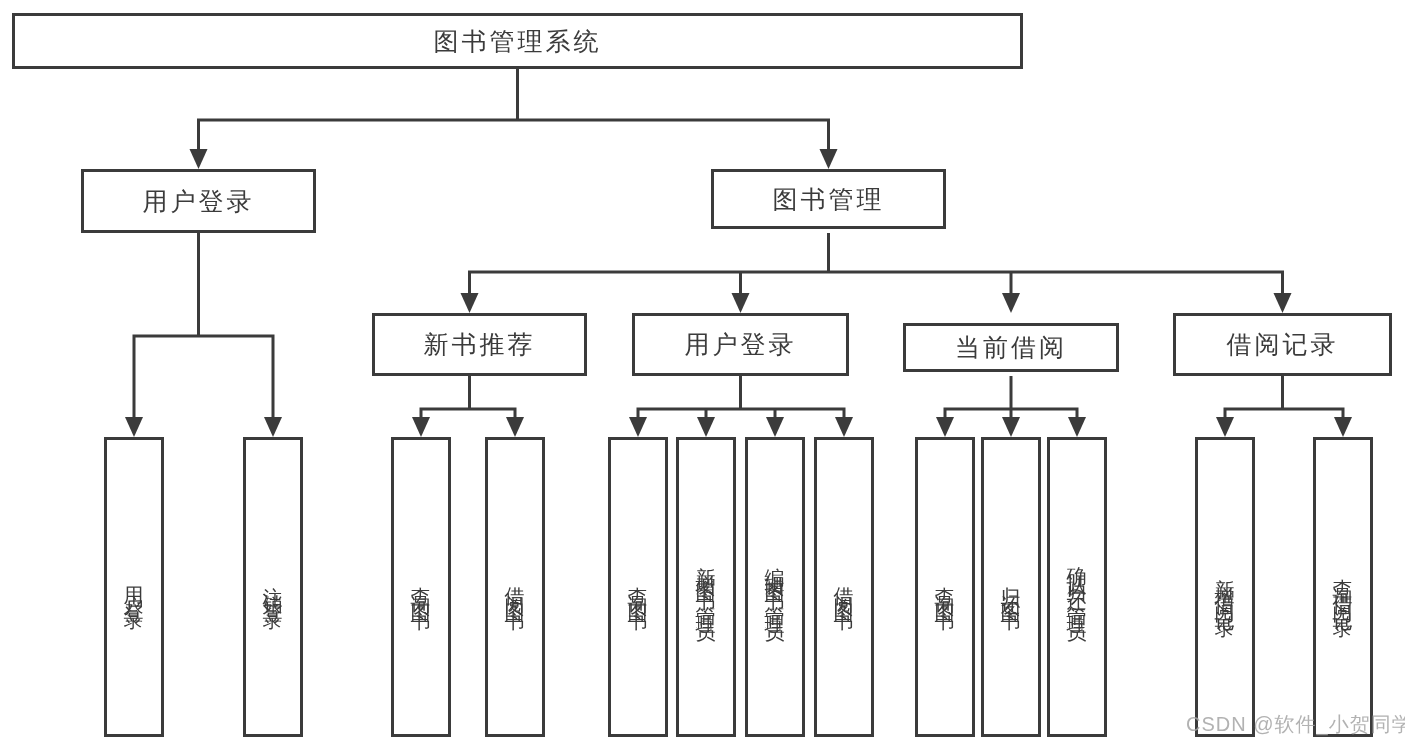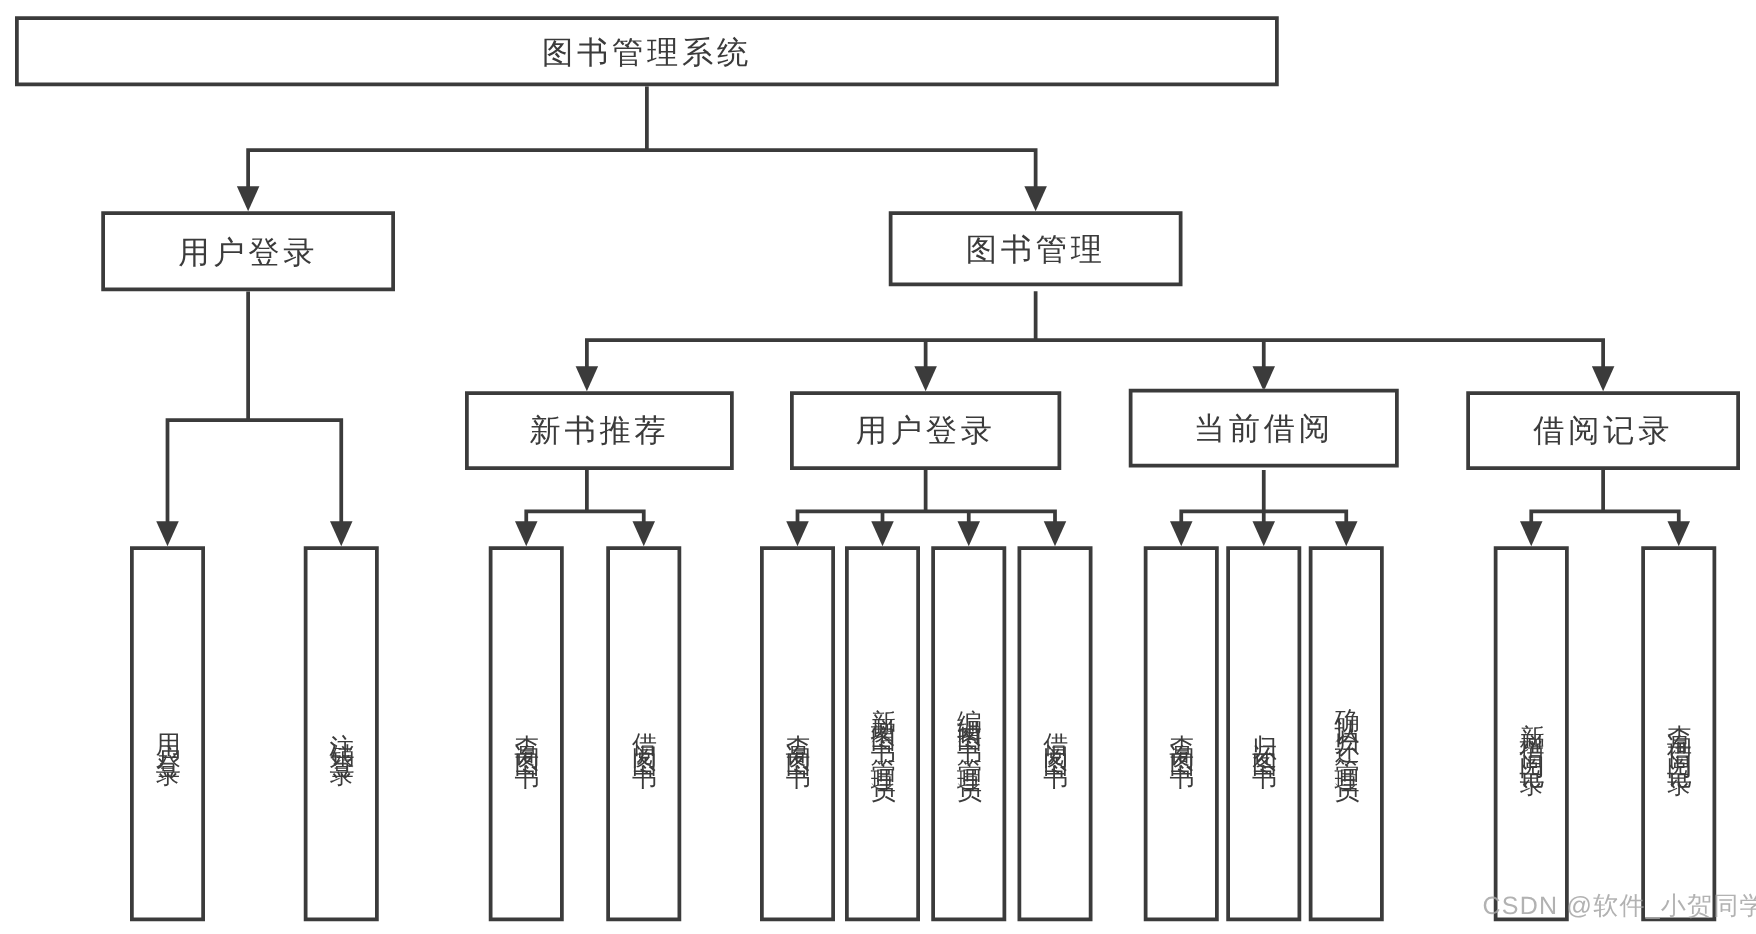--- a/index.html
+++ b/index.html
@@ -42,21 +42,21 @@
     font-size: 20px;
     letter-spacing: 8px;
     line-height: 1;
   }
   
   #node-root            { left: 12px;   top: 13px;  width: 1011px; height: 56px; }
   #node-user-login      { left: 81px;   top: 169px; width: 235px;  height: 64px; }
   #node-book-management { left: 711px;  top: 169px; width: 235px;  height: 60px; }
   #node-new-book        { left: 372px;  top: 313px; width: 215px;  height: 63px; }
   #node-book-borrow     { left: 632px;  top: 313px; width: 217px;  height: 63px; }
-  #node-current-borrow  { left: 903px;  top: 311px; width: 216px;  height: 63px; }
+  #node-current-borrow  { left: 903px;  top: 323px; width: 216px;  height: 49px; }
   #node-borrow-record   { left: 1173px; top: 313px; width: 219px;  height: 63px; }
   
   .leaf { top: 437px; width: 60px; height: 300px; }
   #leaf-login-user      { left: 104px; }
   #leaf-login-logout    { left: 243px; }
   #leaf-newbook-query   { left: 391px; }
   #leaf-newbook-borrow  { left: 485px; }
   #leaf-borrow-query    { left: 608px; }
   #leaf-borrow-add      { left: 676px; }
   #leaf-borrow-edit     { left: 745px; }

